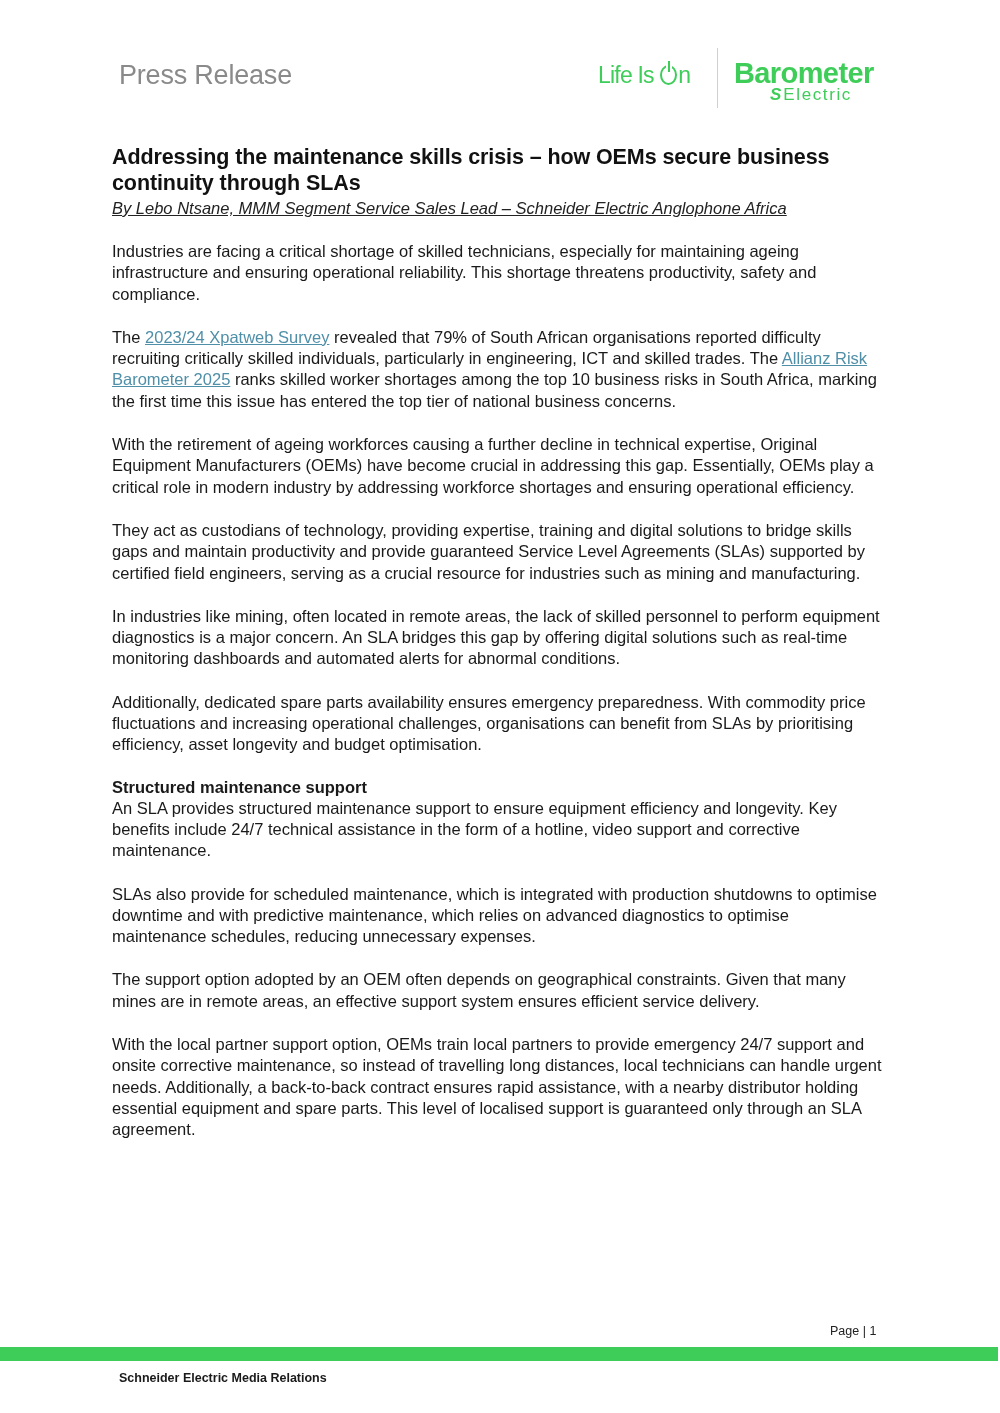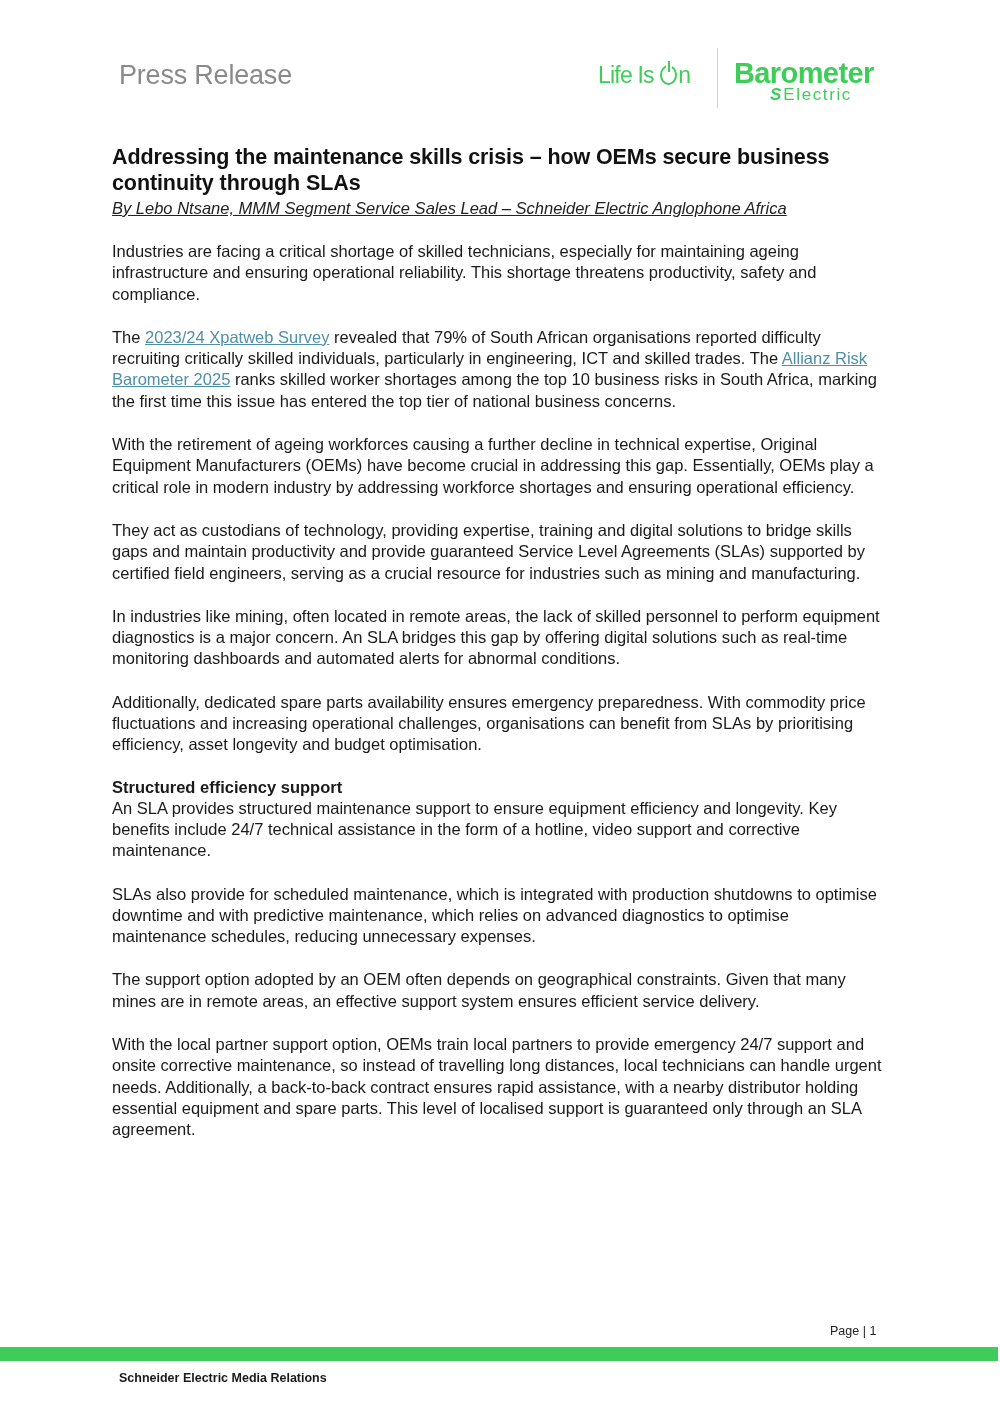--- a/index.html
+++ b/index.html
@@ -89,21 +89,21 @@
 
   <p class="para first">Industries are facing a critical shortage of skilled technicians, especially for maintaining ageing infrastructure and ensuring operational reliability. This shortage threatens productivity, safety and compliance.</p>
 
   <p class="para"><span>The </span><a class="link">2023/24 Xpatweb Survey</a><span> revealed that 79% of South African organisations reported difficulty recruiting critically skilled individuals, particularly in engineering, ICT and skilled trades. The </span><a class="link">Allianz Risk Barometer 2025</a><span> ranks skilled worker shortages among the top 10 business risks in South Africa, marking the first time this issue has entered the top tier of national business concerns.</span></p>
 
   <p class="para">With the retirement of ageing workforces causing a further decline in technical expertise, Original Equipment Manufacturers (OEMs) have become crucial in addressing this gap. Essentially, OEMs play a critical role in modern industry by addressing workforce shortages and ensuring operational efficiency.</p>
   <p class="para">They act as custodians of technology, providing expertise, training and digital solutions to bridge skills gaps and maintain productivity and provide guaranteed Service Level Agreements (SLAs) supported by certified field engineers, serving as a crucial resource for industries such as mining and manufacturing.</p>
   <p class="para">In industries like mining, often located in remote areas, the lack of skilled personnel to perform equipment diagnostics is a major concern. An SLA bridges this gap by offering digital solutions such as real-time monitoring dashboards and automated alerts for abnormal conditions.</p>
   <p class="para">Additionally, dedicated spare parts availability ensures emergency preparedness. With commodity price fluctuations and increasing operational challenges, organisations can benefit from SLAs by prioritising efficiency, asset longevity and budget optimisation.</p>
 
-  <h2 class="subhead">Structured efficiency support</h2>
+  <h2 class="subhead">Structured maintenance support</h2>
   <p class="para after-head">An SLA provides structured maintenance support to ensure equipment efficiency and longevity. Key benefits include 24/7 technical assistance in the form of a hotline, video support and corrective maintenance.</p>
   <p class="para">SLAs also provide for scheduled maintenance, which is integrated with production shutdowns to optimise downtime and with predictive maintenance, which relies on advanced diagnostics to optimise maintenance schedules, reducing unnecessary expenses.</p>
   <p class="para">The support option adopted by an OEM often depends on geographical constraints. Given that many mines are in remote areas, an effective support system ensures efficient service delivery.</p>
   <p class="para">With the local partner support option, OEMs train local partners to provide emergency 24/7 support and onsite corrective maintenance, so instead of travelling long distances, local technicians can handle urgent needs. Additionally, a back-to-back contract ensures rapid assistance, with a nearby distributor holding essential equipment and spare parts. This level of localised support is guaranteed only through an SLA agreement.</p>
 </div>
 
 <div class="page-num">Page | 1</div>
 <div class="green-bar"></div>
 <div class="footer-text">Schneider Electric Media Relations</div>
 

